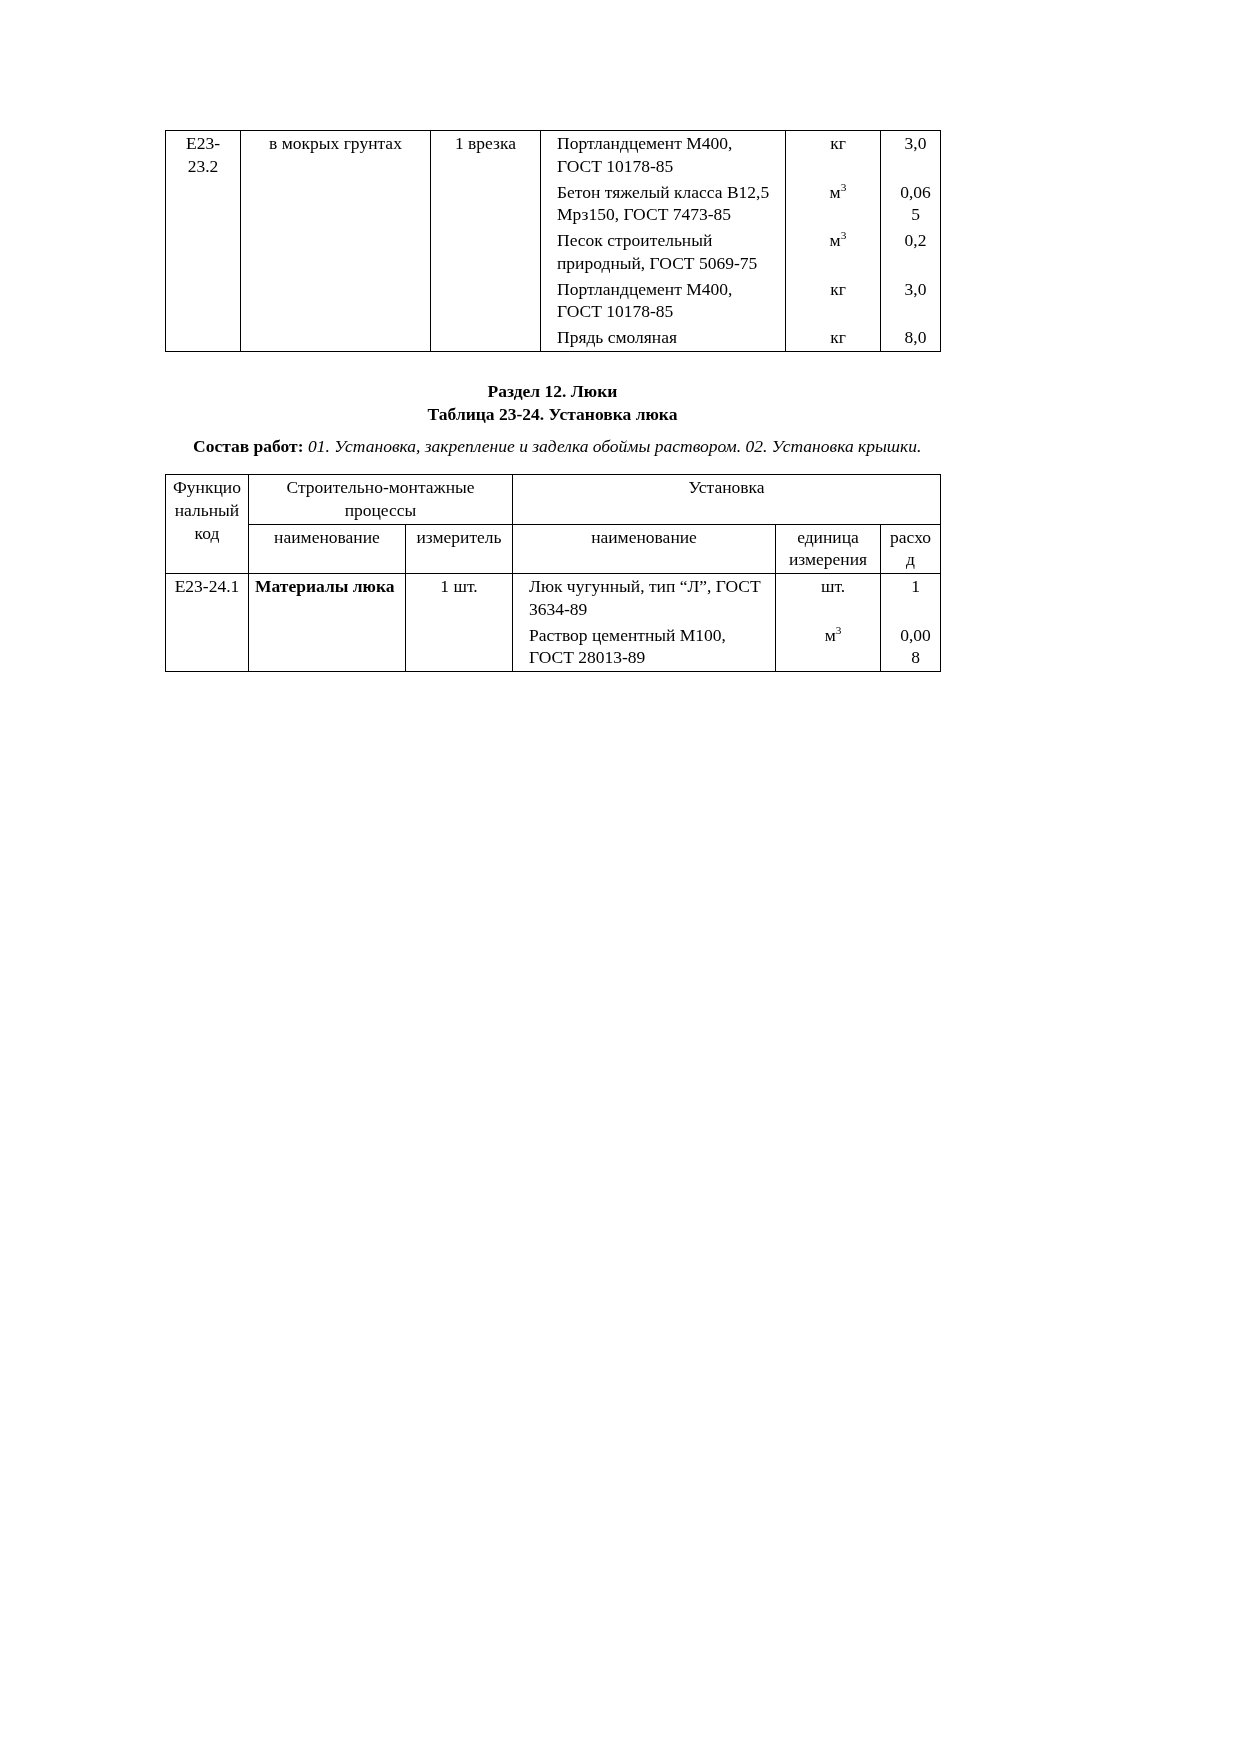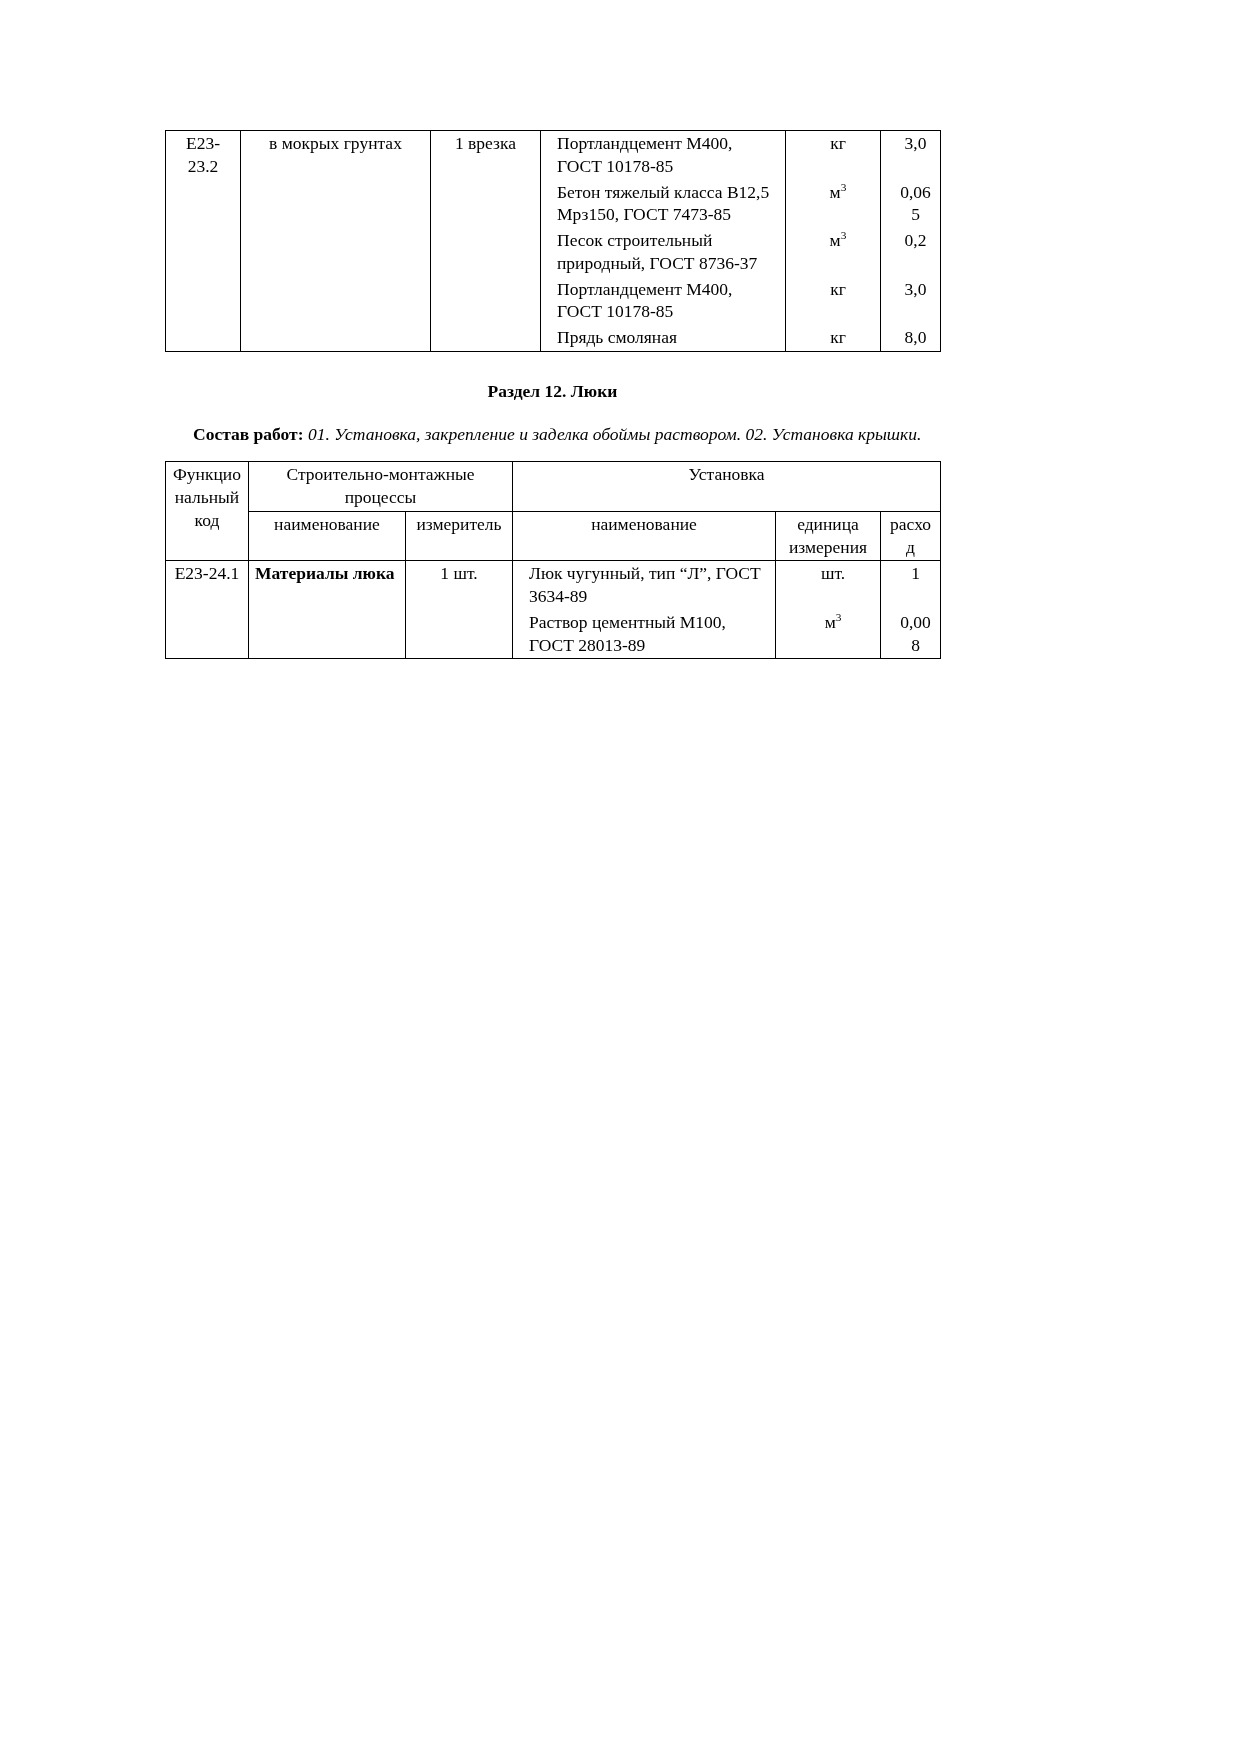--- a/index.html
+++ b/index.html
@@ -31,21 +31,21 @@
   }
   .tbl td.mat { border-top: none; border-bottom: none; padding-left: 16px; }
   .ta-c { text-align: center; }
   .ta-l { text-align: left; }
   .bold { font-weight: bold; }
   .pt48 { padding-top: 48px; }
   .block-line { display: block; }
   .headings { margin-top: 28px; }
   .heading { text-align: center; font-weight: bold; }
   .composition {
-    margin: 20px 0 16px 0;
+    margin: 10px 0 16px 0;
     text-align: justify;
     text-indent: 28px;
   }
   .composition .label { font-weight: bold; }
   .composition .text { font-style: italic; }
   sup { font-size: 0.65em; line-height: 0; }
 </style>
 </head>
 <body>
 
@@ -68,39 +68,40 @@
         <td class="mat ta-l">Портландцемент М400, ГОСТ 10178-85</td>
         <td class="mat ta-c"><span>кг</span><sup></sup></td>
         <td class="mat ta-c">3,0</td>
       </tr>
       <tr>
         <td class="mat ta-l">Бетон тяжелый класса В12,5 Мрз150, ГОСТ 7473-85</td>
         <td class="mat ta-c"><span>м</span><sup>3</sup></td>
         <td class="mat ta-c">0,065</td>
       </tr>
       <tr>
-        <td class="mat ta-l">Песок строительный природный, ГОСТ 8736-37</td>
+        <td class="mat ta-l">Песок строительный природный, ГОСТ 5069-75</td>
         <td class="mat ta-c"><span>м</span><sup>3</sup></td>
         <td class="mat ta-c">0,2</td>
       </tr>
       <tr>
         <td class="mat ta-l">Портландцемент М400, ГОСТ 10178-85</td>
         <td class="mat ta-c"><span>кг</span><sup></sup></td>
         <td class="mat ta-c">3,0</td>
       </tr>
       <tr>
         <td class="mat ta-l">Прядь смоляная</td>
         <td class="mat ta-c"><span>кг</span><sup></sup></td>
         <td class="mat ta-c">8,0</td>
       </tr>
     </tbody>
   </table>
 
   <div class="headings">
     <div class="heading">Раздел 12. Люки</div>
+    <div class="heading">Таблица 23-24. Установка люка</div>
   </div>
 
   <p class="composition">
     <span class="label">Состав работ:</span>
     <span class="text">01. Установка, закрепление и заделка обоймы раствором. 02. Установка крышки.</span>
   </p>
 
   <table class="tbl">
     <colgroup>
       <col style="width:83px">

